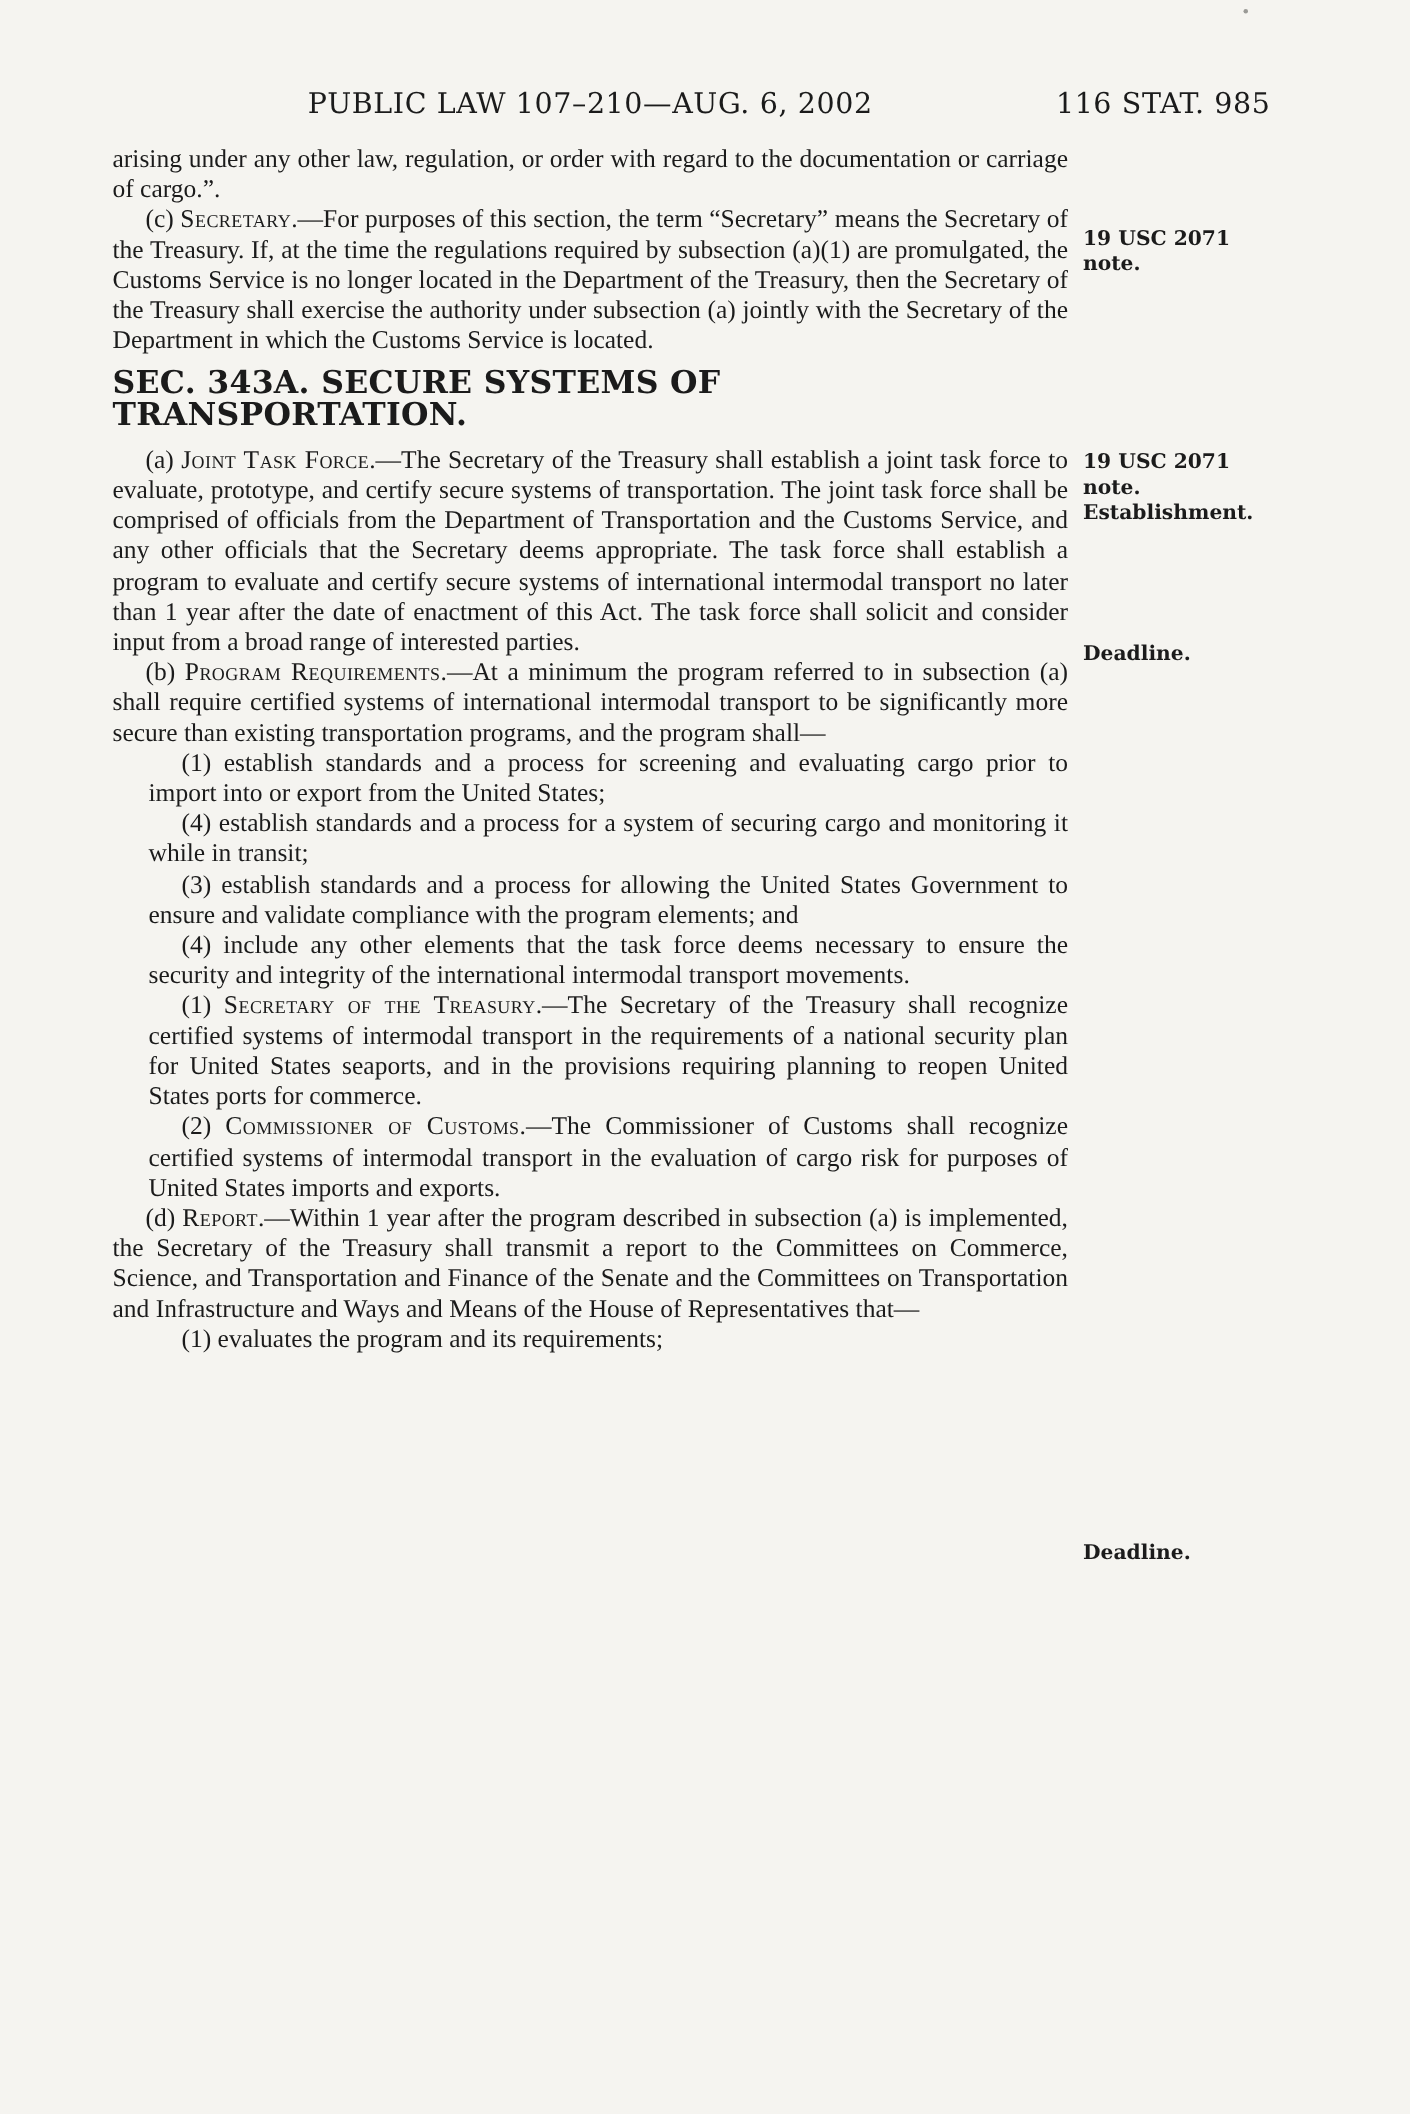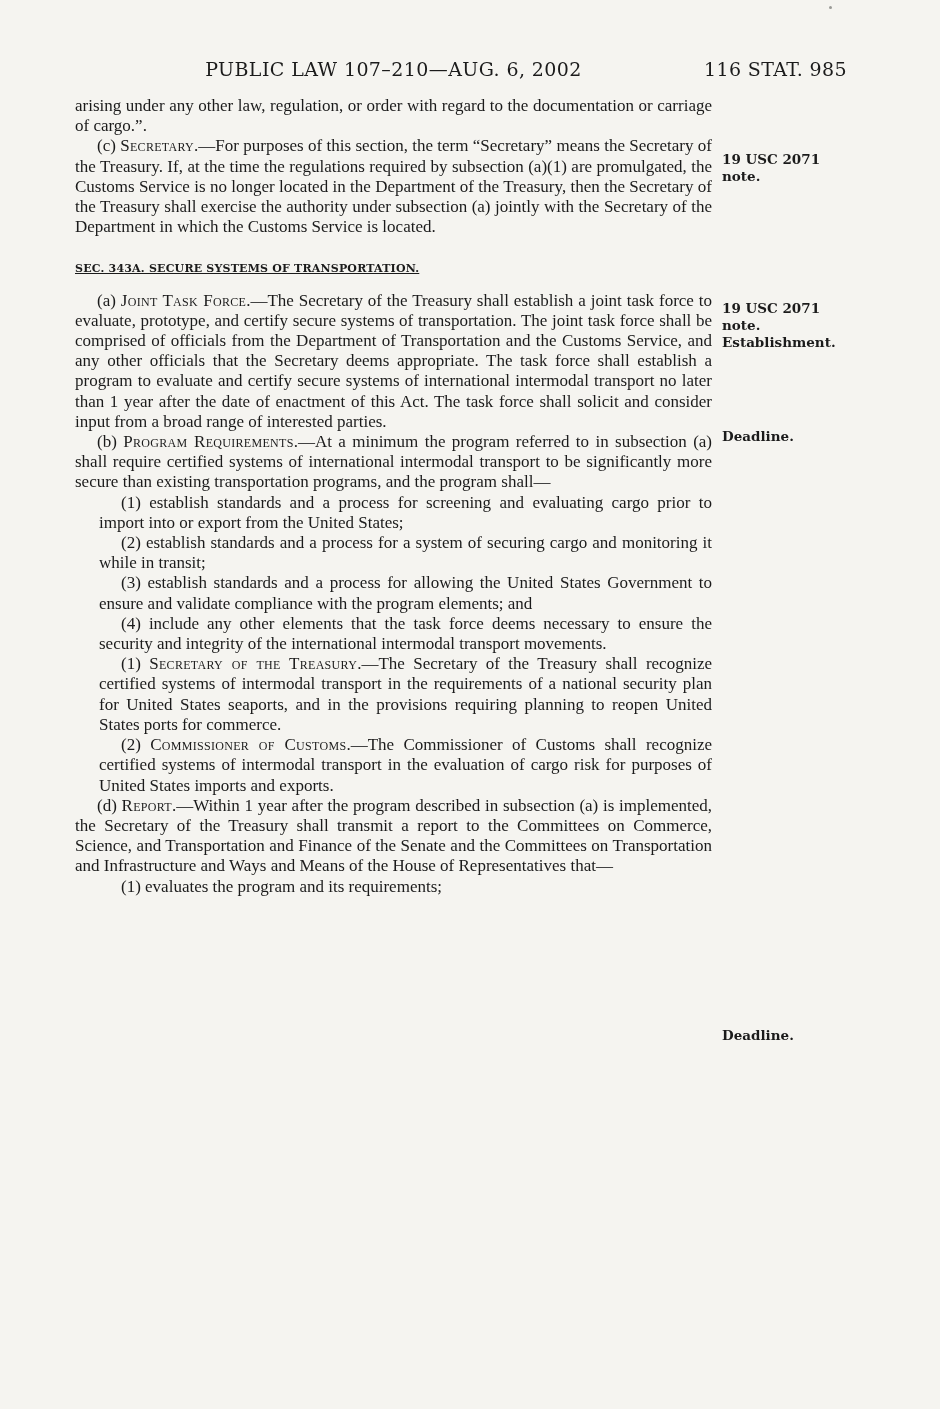--- a/index.html
+++ b/index.html
@@ -53,27 +53,26 @@
     font-size: 17px;
     line-height: 20.2px;
     text-align: justify;
     hyphens: auto;
   }
   .col p { margin: 0; text-indent: 22px; font-family: Liberation Serif, serif; }
   .col p.cont { text-indent: 0; }
   .col p.hang { margin-left: 24px; text-indent: 0; }
   .col p.item { margin-left: 24px; text-indent: 22px; }
   .sec-heading {
-    font-size: 11px;
+    font-size: 21px;
     font-weight: bold;
     letter-spacing: 0.2px;
-    margin: 22px 0 11px 0;
+    margin: 8px 0 11px 0;
     text-align: left;
     text-indent: 0;
-    text-decoration: underline;
   }
   .sc { font-variant: small-caps; letter-spacing: 0.3px; }
   .note {
     position: absolute;
     left: 722px;
     width: 120px;
     font-size: 13.5px;
     line-height: 16.8px;
     text-align: left;
     font-weight: bold;
@@ -99,21 +98,21 @@
 
     <p><span>(c) </span><span class="sc">Secretary</span><span>.—For purposes of this section, the term “Secretary” means the Secretary of the Treasury. If, at the time the regulations required by subsection (a)(1) are promulgated, the Customs Service is no longer located in the Department of the Treasury, then the Secretary of the Treasury shall exercise the authority under subsection (a) jointly with the Secretary of the Department in which the Customs Service is located.</span></p>
 
     <h2 class="sec-heading">SEC. 343A. SECURE SYSTEMS OF TRANSPORTATION.</h2>
 
     <p><span>(a) </span><span class="sc">Joint Task Force</span><span>.—The Secretary of the Treasury shall establish a joint task force to evaluate, prototype, and certify secure systems of transportation. The joint task force shall be comprised of officials from the Department of Transportation and the Customs Service, and any other officials that the Secretary deems appropriate. The task force shall establish a program to evaluate and certify secure systems of international intermodal transport no later than 1 year after the date of enactment of this Act. The task force shall solicit and consider input from a broad range of interested parties.</span></p>
 
     <p><span>(b) </span><span class="sc">Program Requirements</span><span>.—At a minimum the program referred to in subsection (a) shall require certified systems of international intermodal transport to be significantly more secure than existing transportation programs, and the program shall—</span></p>
 
     <p class="item">(1) establish standards and a process for screening and evaluating cargo prior to import into or export from the United States;</p>
-    <p class="item">(2) establish standards and a process for a system of securing cargo and monitoring it while in transit;</p>
+    <p class="item">(4) establish standards and a process for a system of securing cargo and monitoring it while in transit;</p>
     <p class="item">(3) establish standards and a process for allowing the United States Government to ensure and validate compliance with the program elements; and</p>
     <p class="item">(4) include any other elements that the task force deems necessary to ensure the security and integrity of the international intermodal transport movements.</p>
 
 
     <p class="item"><span>(1) </span><span class="sc">Secretary of the Treasury</span><span>.—The Secretary of the Treasury shall recognize certified systems of intermodal transport in the requirements of a national security plan for United States seaports, and in the provisions requiring planning to reopen United States ports for commerce.</span></p>
 
     <p class="item"><span>(2) </span><span class="sc">Commissioner of Customs</span><span>.—The Commissioner of Customs shall recognize certified systems of intermodal transport in the evaluation of cargo risk for purposes of United States imports and exports.</span></p>
 
     <p><span>(d) </span><span class="sc">Report</span><span>.—Within 1 year after the program described in subsection (a) is implemented, the Secretary of the Treasury shall transmit a report to the Committees on Commerce, Science, and Transportation and Finance of the Senate and the Committees on Transportation and Infrastructure and Ways and Means of the House of Representatives that—</span></p>
 

